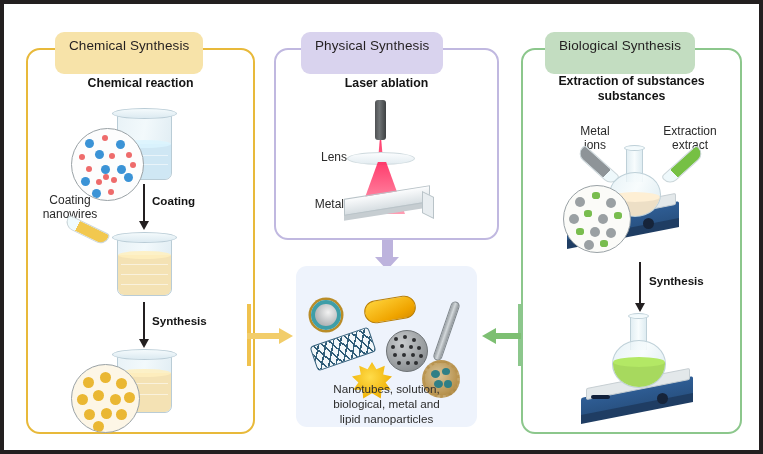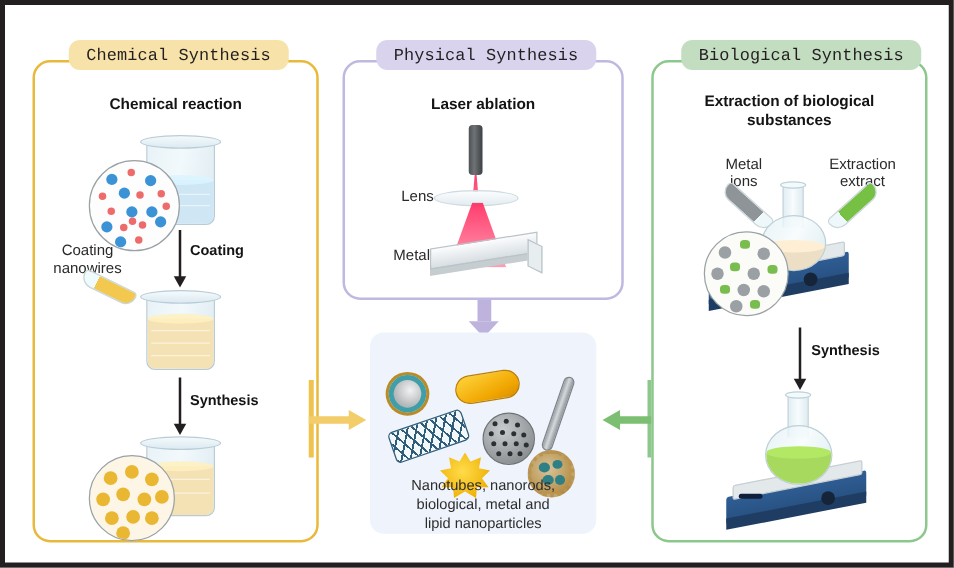--- a/index.html
+++ b/index.html
@@ -8,21 +8,21 @@
          border:4px solid #231f20;box-sizing:border-box;overflow:hidden;}
 
   
   .panel{position:absolute;box-sizing:border-box;border-radius:14px;background:transparent;}
   #panel-chem{left:22px;top:44px;width:229px;height:386px;border:2px solid #e8b93a;}
   #panel-phys{left:270px;top:44px;width:225px;height:192px;border:2px solid #c0b8e0;}
   #panel-bio {left:517px;top:44px;width:221px;height:386px;border:2px solid #8cc78c;}
 
   .tag{position:absolute;box-sizing:border-box;border-radius:9px;
        font-size:13.5px;color:#231f20;text-align:center;white-space:nowrap;
-       padding:6px 14px 3px;letter-spacing:.1px;font-family:Liberation Mono, monospace;}
+       padding:6px 14px 21px;letter-spacing:.1px;}
   #tag-chem{left:51px;top:28px;background:#f7e3a9;}
   #tag-phys{left:297px;top:28px;background:#d9d3ee;}
   #tag-bio {left:541px;top:28px;background:#c3ddc1;}
 
   .panel-title{position:absolute;font-size:12.3px;font-weight:bold;color:#141414;
                text-align:center;line-height:1.25;}
   #title-chem{left:22px;top:72px;width:229px;}
   #title-phys{left:270px;top:72px;width:225px;}
   #title-bio {left:517px;top:70px;width:221px;}
 
@@ -246,21 +246,21 @@
   <div id="metal-bar-side"></div>
   <div id="metal-bar"></div>
   <div id="metal-bar-cap"></div>
 
   <div class="plain-label" style="left:303px;top:146px;width:40px;text-align:right;">Lens</div>
   <div class="plain-label" style="left:294px;top:193px;width:46px;text-align:right;">Metal</div>
 
   <div class="panel" id="panel-bio"></div>
   <div class="tag" id="tag-bio">Biological Synthesis</div>
   <div class="panel-title" id="title-bio">
-    <span>Extraction of biological</span><br>
+    <span>Extraction of substances</span><br>
     <span>substances</span>
   </div>
 
   <div class="plain-label" style="left:563px;top:120px;width:56px;">
     <span>Metal</span><br>
     <span>ions</span>
   </div>
   <div class="plain-label" style="left:654px;top:120px;width:64px;">
     <span>Extraction</span><br>
     <span>extract</span>
@@ -346,18 +346,18 @@
   </div>
   <div class="np" id="np-star"></div>
   <div class="np" id="np-lipid">
     <span class="v" style="left:18%;top:22%;width:9px;height:8px;"></span>
     <span class="v" style="left:52%;top:16%;width:8px;height:7px;"></span>
     <span class="v" style="left:28%;top:54%;width:9px;height:8px;"></span>
     <span class="v" style="left:58%;top:52%;width:8px;height:8px;"></span>
   </div>
 
   <div id="np-caption">
-    <span>Nanotubes, nanorods,</span><br>
+    <span>Nanotubes, solution,</span><br>
     <span>biological, metal and</span><br>
     <span>lipid nanoparticles</span>
   </div>
 
 </div>
 
 </body></html>

